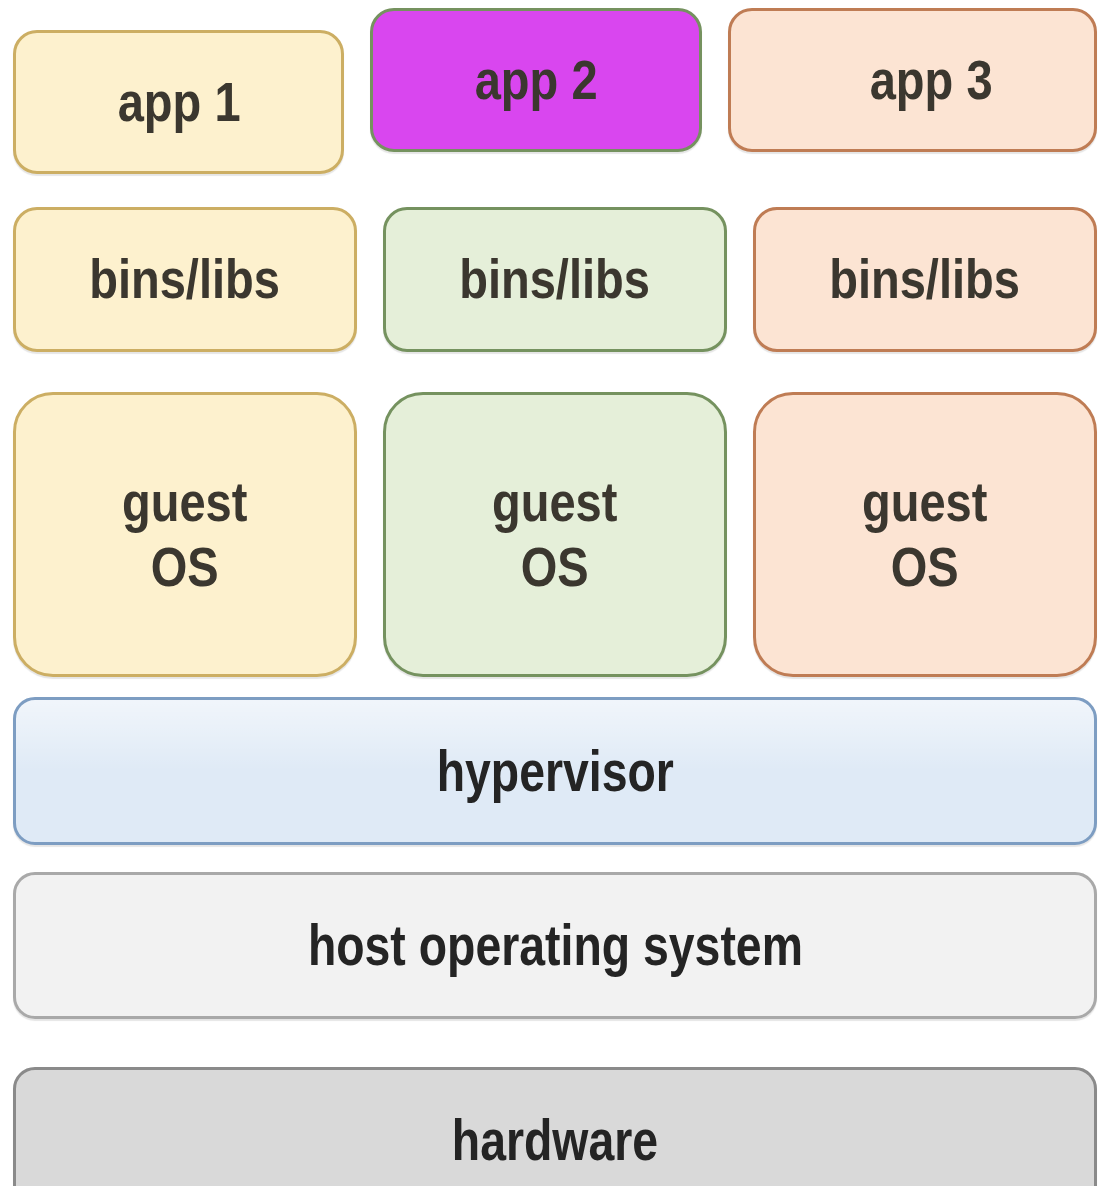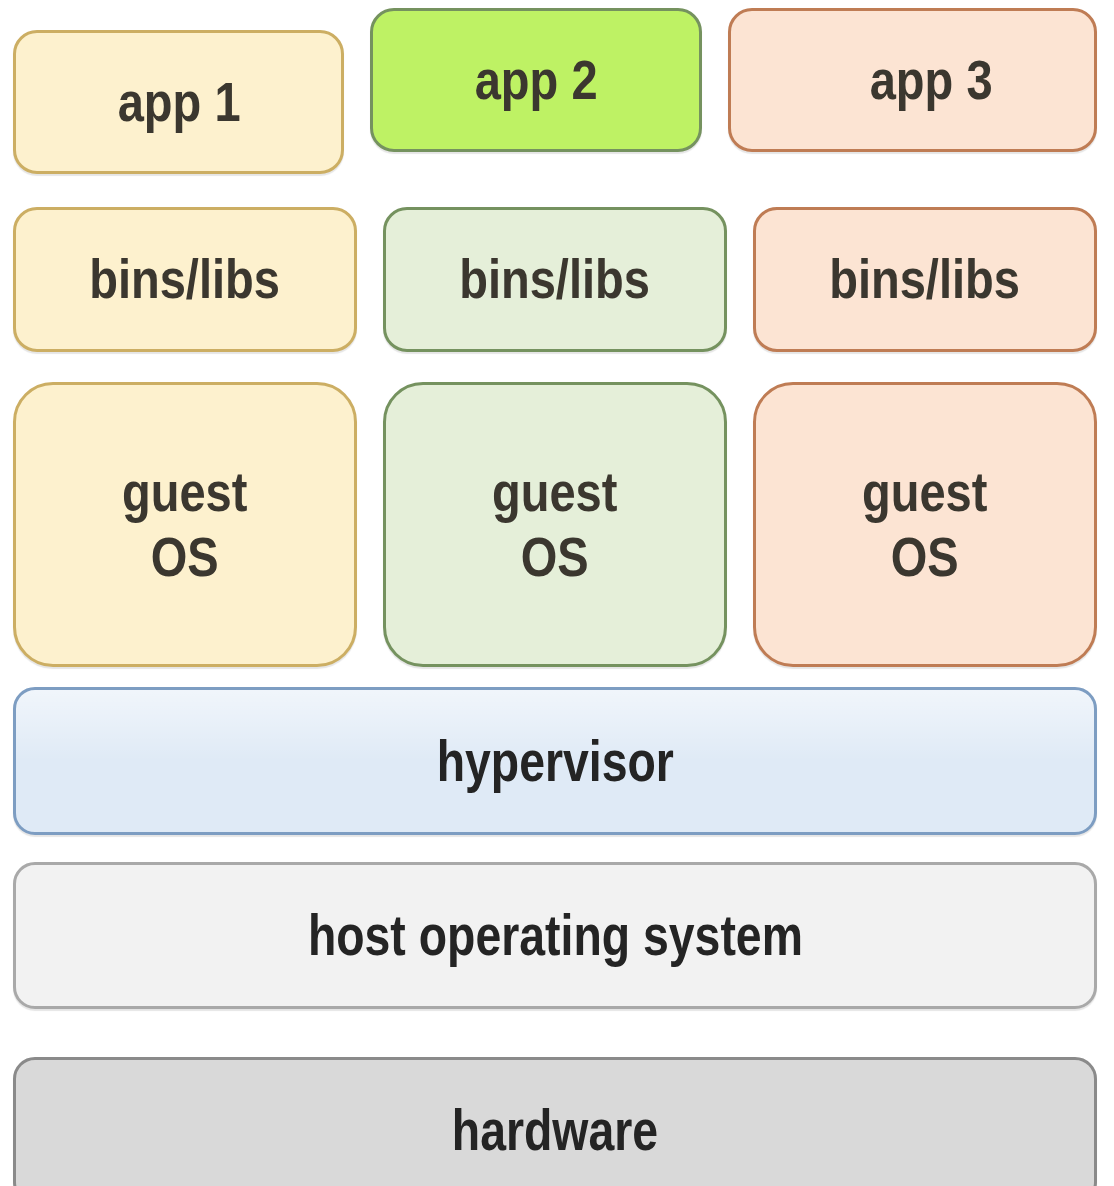--- a/index.html
+++ b/index.html
@@ -29,21 +29,21 @@
     align-items: center;
     justify-content: center;
     box-shadow: 0 2px 1px rgba(0,0,0,0.10);
   }
   .cell { flex: 1; }
   .small { border-radius: 24px; }
   .guest { border-radius: 40px; }
   .bar   { border-radius: 22px; width: 100%; }
 
   .row-app   { height: 144px; margin-bottom: 33px; }
-  .row-bins  { height: 145px; margin-bottom: 30px; align-items: center; }
+  .row-bins  { height: 145px; margin-bottom: 40px; align-items: center; }
   .row-guest { height: 285px; margin-bottom: 20px; }
   .bar-hyper { height: 148px; margin-bottom: 27px;
                background-image: linear-gradient(180deg, rgba(255,255,255,0.55) 0%, rgba(255,255,255,0) 50%); }
   .bar-host  { height: 147px; margin-bottom: 28px; }
   .bar-hw    { height: 147px; }
 
   .label {
     font-size: 56px;
     font-weight: 700;
     color: #3b372f;
@@ -62,21 +62,21 @@
 </style>
 </head>
 <body>
 
 <div class="page">
 
   <div class="cols">
     <div class="box cell small row-app" style="background-color: rgb(253, 241, 206); border-color: rgb(204, 174, 99); margin-top: 22px;">
       <span class="label">app 1</span>
     </div>
-    <div class="box cell small row-app" style="background-color: #bef264; border-color: rgb(117, 146, 95);">
+    <div class="box cell small row-app" style="background-color: #d946ef; border-color: rgb(117, 146, 95);">
       <span class="label">app 2</span>
     </div>
     <div class="box cell small row-app" style="background-color: rgb(252, 228, 211); border-color: rgb(191, 124, 84); padding-left: 38px;">
       <span class="label">app 3</span>
     </div>
   </div>
 
   <div class="cols">
     <div class="box cell small row-bins" style="background-color: rgb(253, 241, 206); border-color: rgb(204, 174, 99);">
       <span class="label">bins/libs</span>

